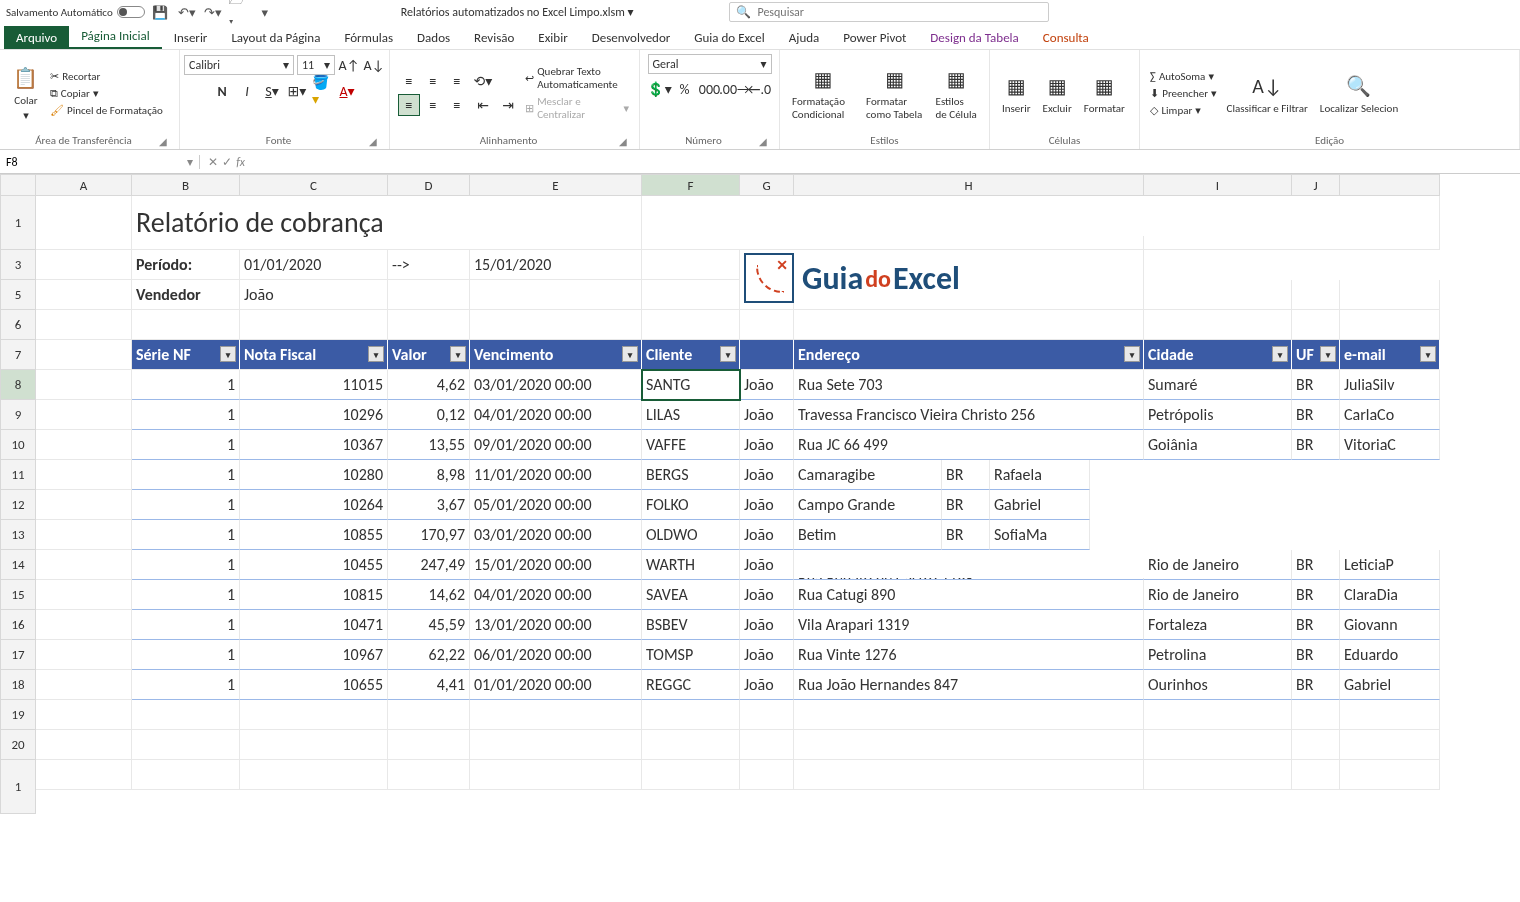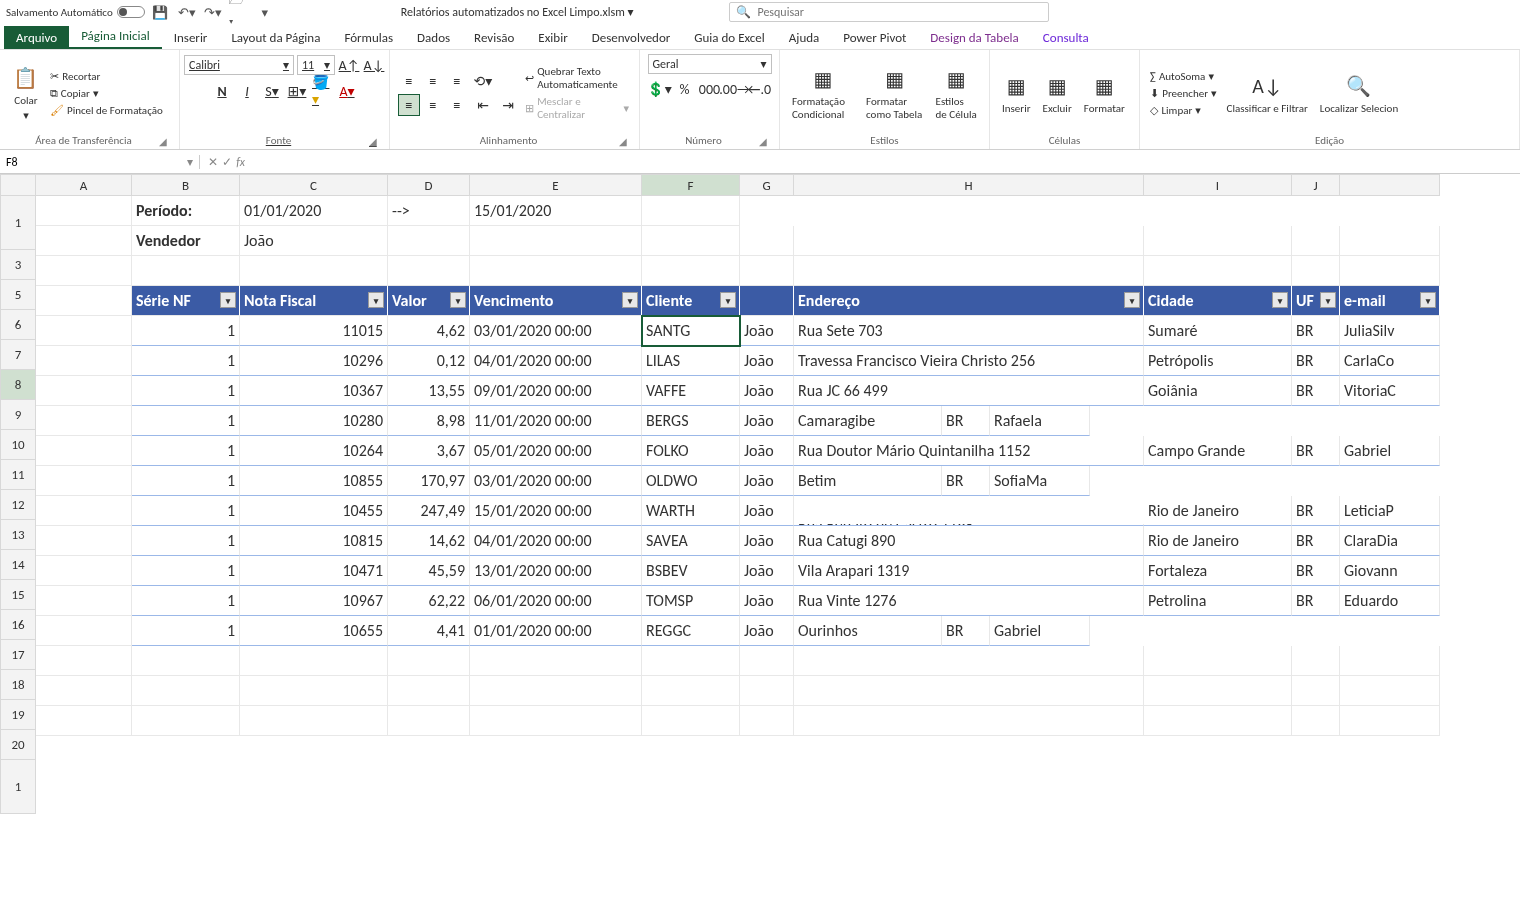--- a/index.html
+++ b/index.html
@@ -14,21 +14,21 @@
 .title-text { margin-left: 120px; font-size: 12px; color: #333; }
 .search-wrap { margin-left: 90px; width: 320px; height: 20px; border: 1px solid #ccc; border-radius: 2px; display:flex;align-items:center;padding:0 6px;gap:6px;color:#888;}
 .search-wrap input { border:none;outline:none;flex:1;font-size:12px;background:transparent;}
 
 
 .ribbon-tabs { height: 26px; display: flex; align-items: flex-end; padding-left: 4px; background: #fff; border-bottom:1px solid #e0e0e0;}
 .rtab { padding: 4px 12px; font-size: 13px; cursor:pointer; }
 .rtab.file { background: #185c37; color: #fff; }
 .rtab.active { border-bottom: 2px solid #185c37; color: #185c37; }
 .rtab.ctx1 { color: #7e2f8e; }
-.rtab.ctx2 { color: #6d28d9; }
+.rtab.ctx2 { color: #c2410c; }
 
 
 .ribbon { height: 100px; display: flex; background: #fff; border-bottom: 1px solid #d0d0d0; }
 .group { border-right: 1px solid #e6e6e6; padding: 4px 8px 2px 8px; display:flex;flex-direction:column;justify-content:space-between;}
 .group-label { font-size: 11px; color: #666; text-align: center; margin-top: 2px; }
 .g-body { flex:1; display:flex; align-items:center; gap:4px; }
 .btn-lg { display:flex;flex-direction:column;align-items:center;gap:2px;font-size:11px;color:#333;cursor:pointer;padding:2px 4px;}
 .btn-lg .ico { width:28px;height:28px;display:flex;align-items:center;justify-content:center;font-size:20px;}
 .mini { font-size:11px;color:#333;display:flex;align-items:center;gap:3px;cursor:pointer;padding:1px 2px;}
 .col { display:flex;flex-direction:column;gap:2px;}
@@ -137,21 +137,21 @@
             <span>Pincel de Formatação</span>
           </div>
       </div>
     </div>
     <div style="display:flex;justify-content:center;">
         <span class="group-label" style="flex:1">Área de Transferência</span>
         <span class="dlg-launcher">◢</span>
       </div>
   </div>
 
-  <div class="group" style="width:210px;text-decoration:underline;">
+  <div class="group" style="width:210px;">
     <div class="g-body col" style="gap:4px;">
       <div class="row">
         <div class="combo" style="width:110px;">
             <span>Calibri</span>
             <span style="margin-left:auto">▾</span>
           </div>
         <div class="combo" style="width:38px;">
             <span>11</span>
             <span style="margin-left:auto">▾</span>
           </div>
@@ -330,27 +330,40 @@
         <div class="col-hdr" style="width: 82px;">D</div>
         <div class="col-hdr" style="width: 172px;">E</div>
         <div class="col-hdr sel" style="width: 98px;">F</div>
         <div class="col-hdr" style="width: 54px;">G</div>
         <div class="col-hdr" style="width: 350px;">H</div>
         <div class="col-hdr" style="width: 148px;">I</div>
         <div class="col-hdr" style="width: 48px;">J</div>
         <div class="col-hdr" style="width: 100px;"></div>
       </div>
     <div class="cells" id="cells">
+        <div class="cell-row" style="height: 54px;">
+          <div class="cell " style="width: 96px;"></div>
+          <div class="cell title-cell" style="width: 510px;">Relatório de cobrança</div>
+          <div class="cell " style="width: 798px;"></div>
+        </div>
         <div class="cell-row" style="height: 30px;">
           <div class="cell " style="width: 96px;"></div>
           <div class="cell bold" style="width: 108px;">Período:</div>
           <div class="cell " style="width: 148px;">01/01/2020</div>
           <div class="cell " style="width: 82px;">--&gt;</div>
           <div class="cell " style="width: 172px;">15/01/2020</div>
           <div class="cell " style="width: 98px;"></div>
+        </div>
+        <div class="cell " style="width: 404px; height: 84px; border-bottom: none; position: absolute; left: 704px; top: 40px;">
+          <span class="logo">
+            <span class="logo-ico"></span>
+            <span class="g1">Guia</span>
+            <span class="do">do</span>
+            <span class="g2">Excel</span>
+          </span>
         </div>
         <div class="cell-row" style="height: 30px;">
           <div class="cell " style="width: 96px;"></div>
           <div class="cell bold" style="width: 108px;">Vendedor</div>
           <div class="cell " style="width: 148px;">João</div>
           <div class="cell " style="width: 82px;"></div>
           <div class="cell " style="width: 172px;"></div>
           <div class="cell " style="width: 98px;"></div>
           <div class="cell " style="width: 54px;"></div>
           <div class="cell " style="width: 350px;"></div>
@@ -436,21 +449,20 @@
           <div class="cell tbl-cell " style="width: 100px;">Rafaela</div>
         </div>
         <div class="cell-row" style="height: 30px;">
           <div class="cell " style="width: 96px;"></div>
           <div class="cell tbl-cell ralign" style="width: 108px;">1</div>
           <div class="cell tbl-cell ralign" style="width: 148px;">10264</div>
           <div class="cell tbl-cell ralign" style="width: 82px;">3,67</div>
           <div class="cell tbl-cell " style="width: 172px;">05/01/2020 00:00</div>
           <div class="cell tbl-cell " style="width: 98px;">FOLKO</div>
           <div class="cell tbl-cell " style="width: 54px;">João</div>
-          <div class="cell tbl-cell " style="width: 350px;">Rua Doutor Mário Quintanilha 1152</div>
           <div class="cell tbl-cell " style="width: 148px;">Campo Grande</div>
           <div class="cell tbl-cell " style="width: 48px;">BR</div>
           <div class="cell tbl-cell " style="width: 100px;">Gabriel</div>
         </div>
         <div class="cell-row" style="height: 30px;">
           <div class="cell " style="width: 96px;"></div>
           <div class="cell tbl-cell ralign" style="width: 108px;">1</div>
           <div class="cell tbl-cell ralign" style="width: 148px;">10855</div>
           <div class="cell tbl-cell ralign" style="width: 82px;">170,97</div>
           <div class="cell tbl-cell " style="width: 172px;">03/01/2020 00:00</div>
@@ -513,20 +525,21 @@
           <div class="cell tbl-cell " style="width: 100px;">Eduardo</div>
         </div>
         <div class="cell-row" style="height: 30px;">
           <div class="cell " style="width: 96px;"></div>
           <div class="cell tbl-cell ralign" style="width: 108px;">1</div>
           <div class="cell tbl-cell ralign" style="width: 148px;">10655</div>
           <div class="cell tbl-cell ralign" style="width: 82px;">4,41</div>
           <div class="cell tbl-cell " style="width: 172px;">01/01/2020 00:00</div>
           <div class="cell tbl-cell " style="width: 98px;">REGGC</div>
           <div class="cell tbl-cell " style="width: 54px;">João</div>
+          <div class="cell tbl-cell " style="width: 350px;">Rua João Hernandes 847</div>
           <div class="cell tbl-cell " style="width: 148px;">Ourinhos</div>
           <div class="cell tbl-cell " style="width: 48px;">BR</div>
           <div class="cell tbl-cell " style="width: 100px;">Gabriel</div>
         </div>
         <div class="cell-row" style="height: 30px;">
           <div class="cell " style="width: 96px;"></div>
           <div class="cell " style="width: 108px;"></div>
           <div class="cell " style="width: 148px;"></div>
           <div class="cell " style="width: 82px;"></div>
           <div class="cell " style="width: 172px;"></div>

